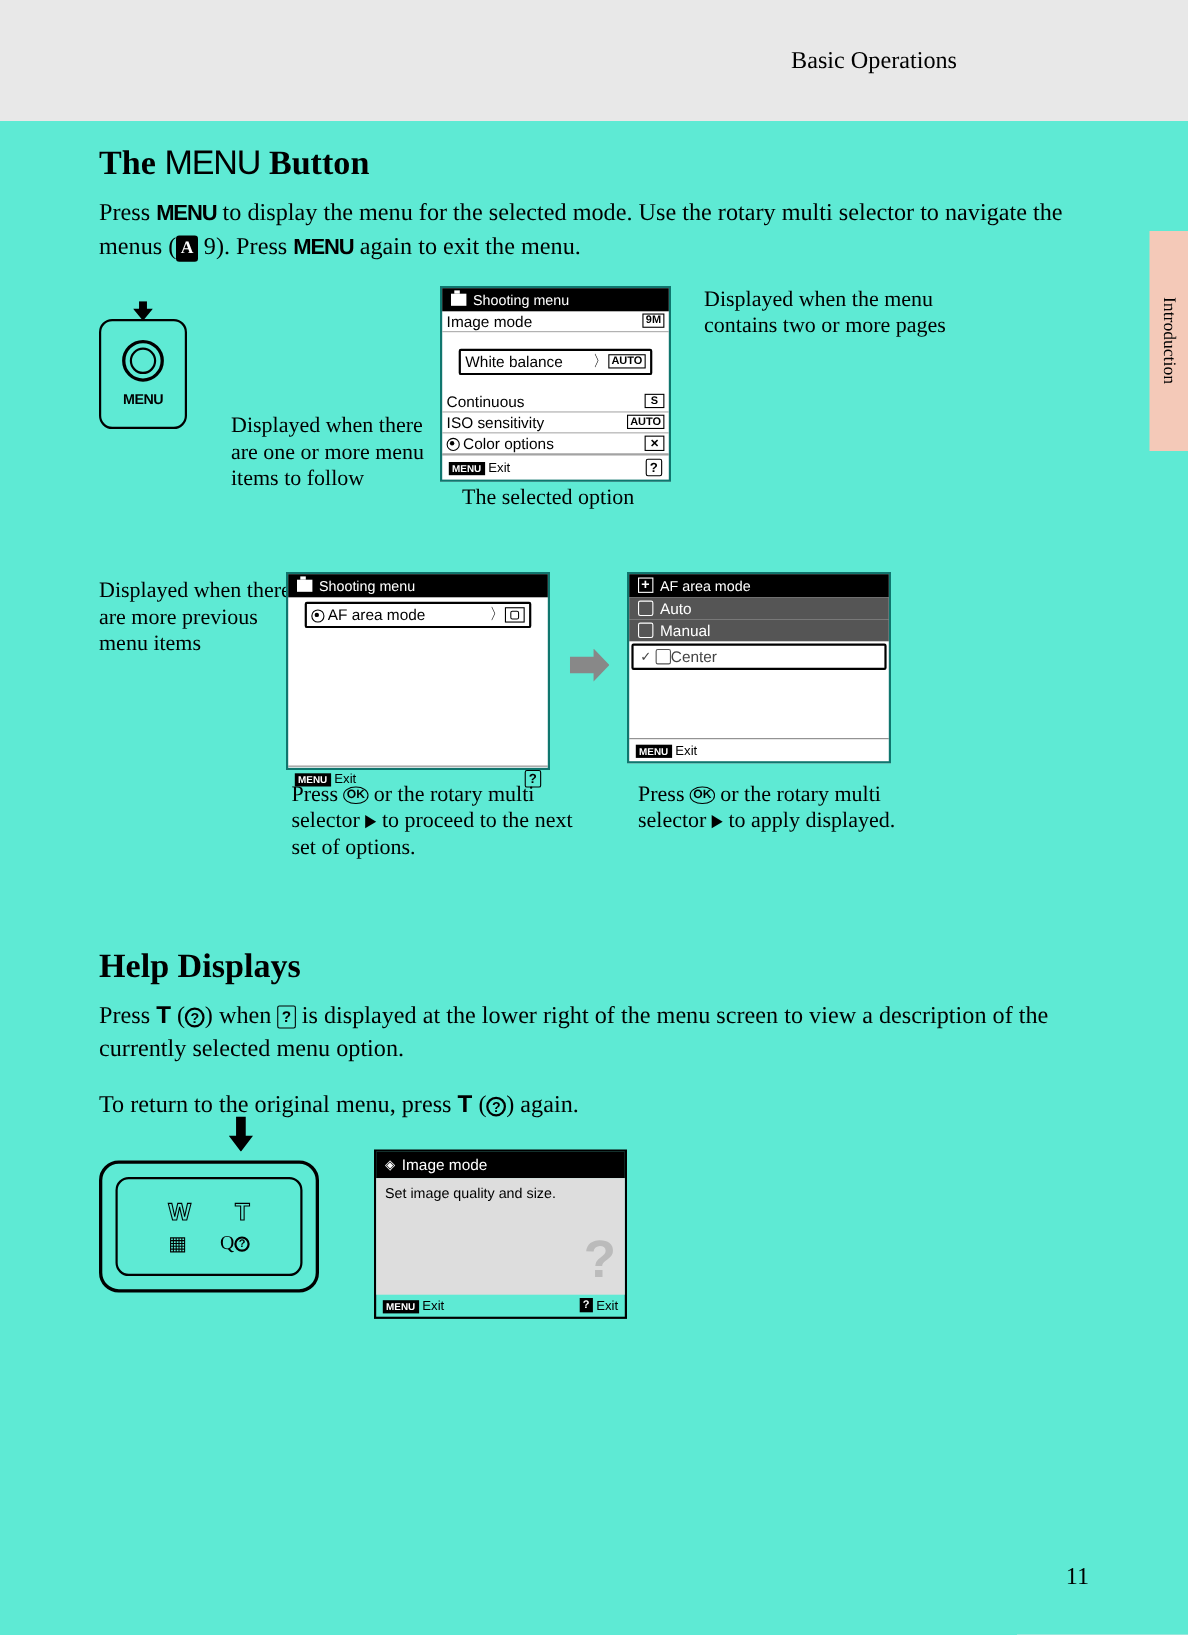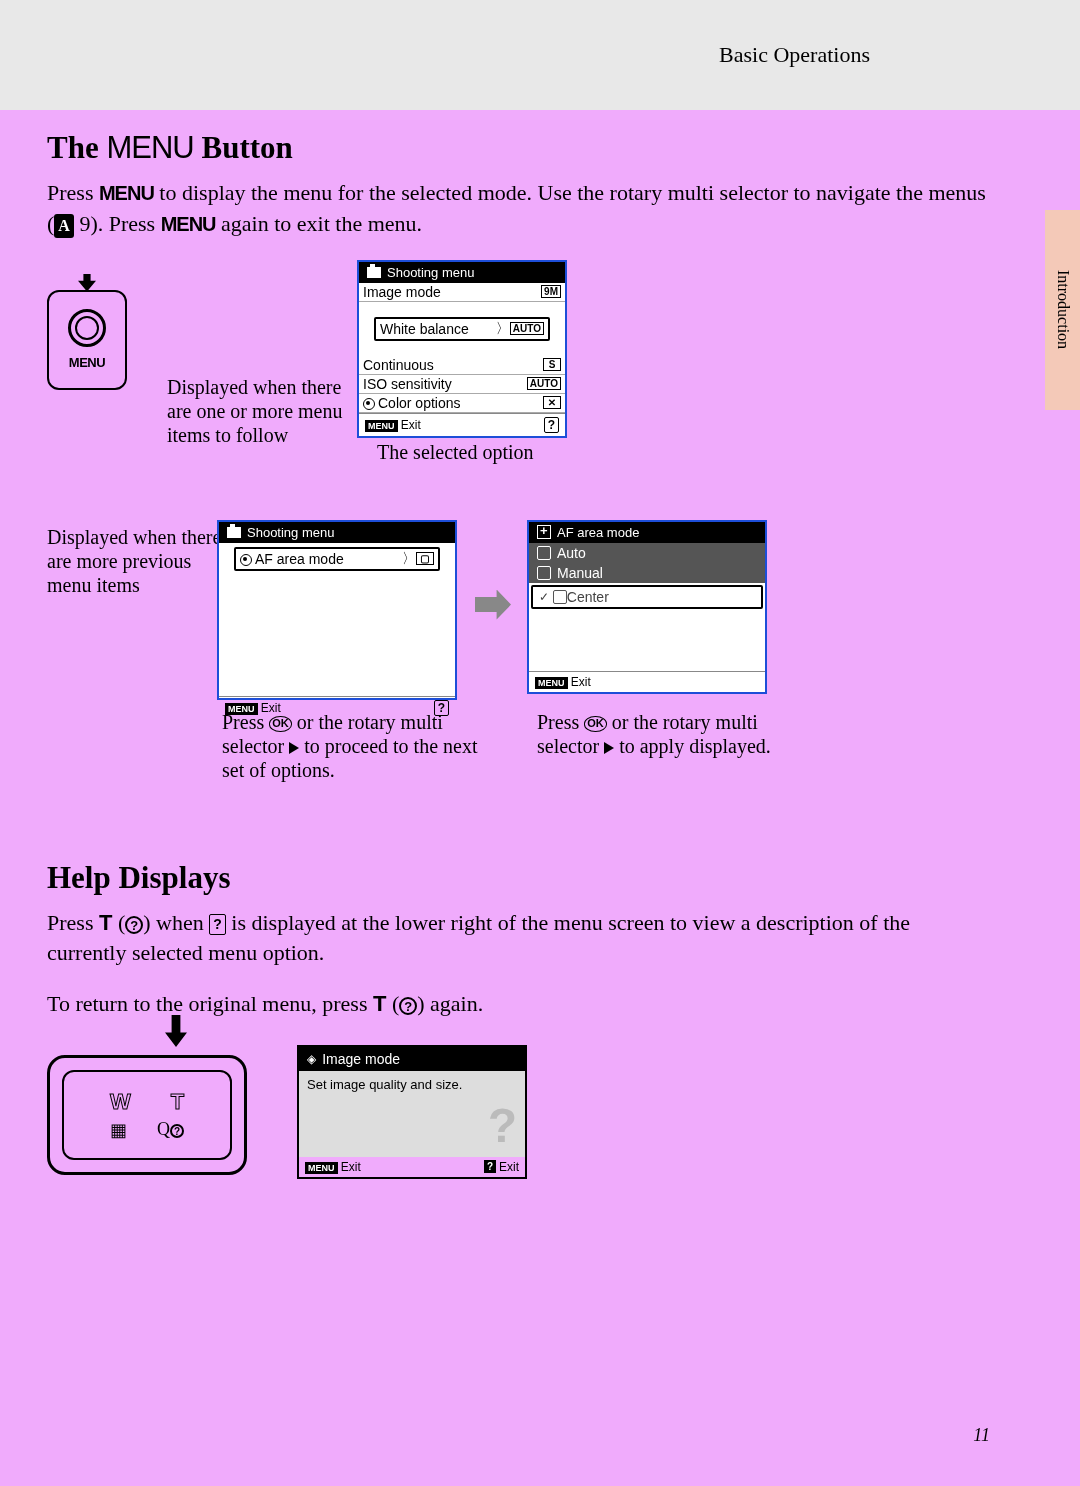--- a/index.html
+++ b/index.html
@@ -1,32 +1,32 @@
 <!DOCTYPE html>
 <html><head>
 <meta charset="utf-8">
 <style>
 *{box-sizing:border-box;margin:0;padding:0}
 body{font-family:Georgia,'Times New Roman',serif;background:#e8e8e8;width:1080px;height:1486px;position:relative}
-.page{background:#f0abfc;position:absolute;top:0;left:0;right:0;bottom:0;padding:70px 90px 40px 47px}
+.page{background:#5eead4;position:absolute;top:0;left:0;right:0;bottom:0;padding:70px 90px 40px 90px}
 .header-bar{position:absolute;top:0;left:0;right:0;height:110px;background:#e8e8e8;display:flex;align-items:center;justify-content:flex-end;padding-right:210px;font-size:22px}
 .side-tab{position:absolute;right:0;top:210px;width:35px;height:200px;background:#f4c9b8;display:flex;align-items:center;justify-content:center;writing-mode:vertical-rl;font-size:16px;padding:20px 0}
 .content{margin-top:60px}
 h1{font-size:31px;font-weight:bold;margin-bottom:12px}
 h1 .menu-glyph{font-family:Arial,sans-serif;font-weight:normal;letter-spacing:-1px}
 .body-text{font-size:22px;line-height:1.4;margin-bottom:20px}
 .menu-word{font-family:Arial,sans-serif;font-weight:bold;letter-spacing:-1px;font-size:20px}
 .ref-box{display:inline-block;background:#000;color:#fff;border-radius:3px;padding:1px 4px;font-size:16px;font-weight:bold;vertical-align:middle}
 .diagram-area{position:relative;margin-top:20px;height:560px}
 .menu-button-icon{position:absolute;top:30px;left:0;width:80px;height:100px;border:2px solid #000;border-radius:12px;display:flex;flex-direction:column;align-items:center;justify-content:center;padding:8px}
 .menu-button-icon .dial{width:38px;height:38px;border:3px solid #000;border-radius:50%;position:relative}
 .menu-button-icon .dial:before{content:"";position:absolute;top:4px;left:4px;right:4px;bottom:4px;border:2px solid #000;border-radius:50%}
 .menu-button-icon .arrow-down{position:absolute;top:-18px;width:18px;height:18px;background:#000;clip-path:polygon(50% 100%,0 40%,30% 40%,30% 0,70% 0,70% 40%,100% 40%)}
 .menu-button-icon .lbl{font-family:Arial,sans-serif;font-weight:bold;font-size:13px;margin-top:8px;letter-spacing:-0.5px}
-.lcd{position:absolute;border:2px solid #1d4ed8;background:#fff;font-family:Arial,sans-serif;font-size:14px}
+.lcd{position:absolute;border:2px solid #0f766e;background:#fff;font-family:Arial,sans-serif;font-size:14px}
 .lcd-title{background:#000;color:#fff;padding:3px 8px;font-size:13px;display:flex;align-items:center;gap:6px}
 .lcd-title .cam-icon{width:14px;height:11px;background:#fff;display:inline-block;position:relative}
 .lcd-title .cam-icon:before{content:"";position:absolute;top:-3px;left:3px;width:5px;height:3px;background:#fff}
 .lcd-title .af-icon{width:14px;height:14px;border:1.5px solid #fff;display:inline-block;position:relative}
 .lcd-title .af-icon:before{content:"+";color:#fff;position:absolute;left:2px;top:-3px;font-weight:bold}
 .lcd-row{display:flex;align-items:center;justify-content:space-between;padding:1px 4px;border-bottom:1px solid #aaa}
 .lcd-row.sel{border:2.5px solid #000;border-radius:2px;margin:15px}
 .lcd-row .val{font-size:10px;border:1px solid #000;padding:0 2px;font-weight:bold;min-width:18px;text-align:center}
 .lcd-row .chev{font-size:14px;margin-left:4px}
 .lcd-footer{padding:3px 6px;font-size:12px;display:flex;justify-content:space-between;align-items:center;border-top:1px solid #888}
@@ -53,26 +53,26 @@
 .section2{margin-top:40px}
 .help-diagram{display:flex;gap:50px;margin-top:25px;align-items:flex-start}
 .zoom-control{width:200px;height:120px;border:3px solid #000;border-radius:18px;position:relative;margin-top:10px}
 .zoom-inner{position:absolute;top:12px;left:12px;right:12px;bottom:12px;border:2px solid #000;border-radius:12px;display:flex;flex-direction:column;justify-content:center;align-items:center}
 .zoom-row{display:flex;gap:40px;font-size:22px;font-family:Arial;font-weight:bold}
 .zoom-row2{display:flex;gap:30px;font-size:18px;margin-top:4px}
 .zoom-arrow{position:absolute;top:-30px;left:118px;width:22px;height:32px;background:#000;clip-path:polygon(50% 100%,0 55%,30% 55%,30% 0,70% 0,70% 55%,100% 55%)}
 .lcd-help{border:2px solid #000;width:230px;font-family:Arial,sans-serif}
 .lcd-help .h-title{background:#000;color:#fff;padding:4px 8px;font-size:14px;display:flex;gap:6px;align-items:center}
 .lcd-help .h-title:before{content:"◈";font-size:12px}
-.lcd-help .h-body{background:#ddd;padding:6px 8px;font-size:13px;height:86px;position:relative}
+.lcd-help .h-body{background:#ddd;padding:6px 8px;font-size:13px;height:106px;position:relative}
 .lcd-help .h-q{position:absolute;right:8px;bottom:4px;font-size:48px;color:#bbb;font-weight:bold}
 .lcd-help .h-foot{padding:3px 6px;font-size:12px;display:flex;justify-content:space-between;align-items:center}
 .lcd-help .h-foot .back{display:flex;align-items:center;gap:3px}
 .lcd-help .h-foot .back .qb{background:#000;color:#fff;font-size:10px;padding:1px 3px;font-weight:bold}
-.page-num{position:absolute;bottom:40px;right:90px;font-style:italic;font-size:18px}
+.page-num{position:absolute;bottom:40px;right:90px;font-size:22px}
 .wake-circle{width:12px;height:12px;border:1.5px solid #000;border-radius:50%;display:inline-block;position:relative;margin-right:3px;vertical-align:middle}
 .wake-circle:after{content:"";position:absolute;top:2px;left:2px;width:4px;height:4px;background:#000;border-radius:50%}
 .ok-icon{display:inline-block;border:1.5px solid #000;border-radius:50%;font-size:11px;font-weight:bold;padding:0 2px;font-family:Arial;vertical-align:middle}
 .tri-right{display:inline-block;width:0;height:0;border-top:6px solid transparent;border-bottom:6px solid transparent;border-left:10px solid #000;vertical-align:middle}
 .q-circle{display:inline-block;width:18px;height:18px;border:2px solid #000;border-radius:50%;font-weight:bold;font-size:13px;text-align:center;line-height:15px;font-family:Arial;vertical-align:middle}
 .help-box-inline{display:inline-block;border:1.5px solid #000;border-radius:2px;padding:0 3px;font-weight:bold;font-size:14px;vertical-align:middle;font-family:Arial}
 </style>
 </head>
 <body>
 
@@ -126,20 +126,21 @@
         <div class="lcd-row">
             <span><span class="wake-circle"></span><span>Color options</span></span>
             <span class="val">✕</span>
           </div>
         <div class="lcd-footer">
             <span><span class="menu-box">MENU</span> <span>Exit</span></span>
             <span class="help">?</span>
           </div>
       </div>
 
+      <div class="annot annot1">Displayed when the menu contains two or more pages</div>
       <div class="annot annot2">Displayed when there are one or more menu items to follow</div>
       <div class="annot annot3">The selected option</div>
       <div class="annot annot4">Displayed when there are more previous menu items</div>
 
       <div class="lcd lcd2">
         <div class="lcd-title">
             <span class="cam-icon"></span>
             <span>Shooting menu</span>
           </div>
         <div class="lcd-row sel" style="margin-top:4px">

